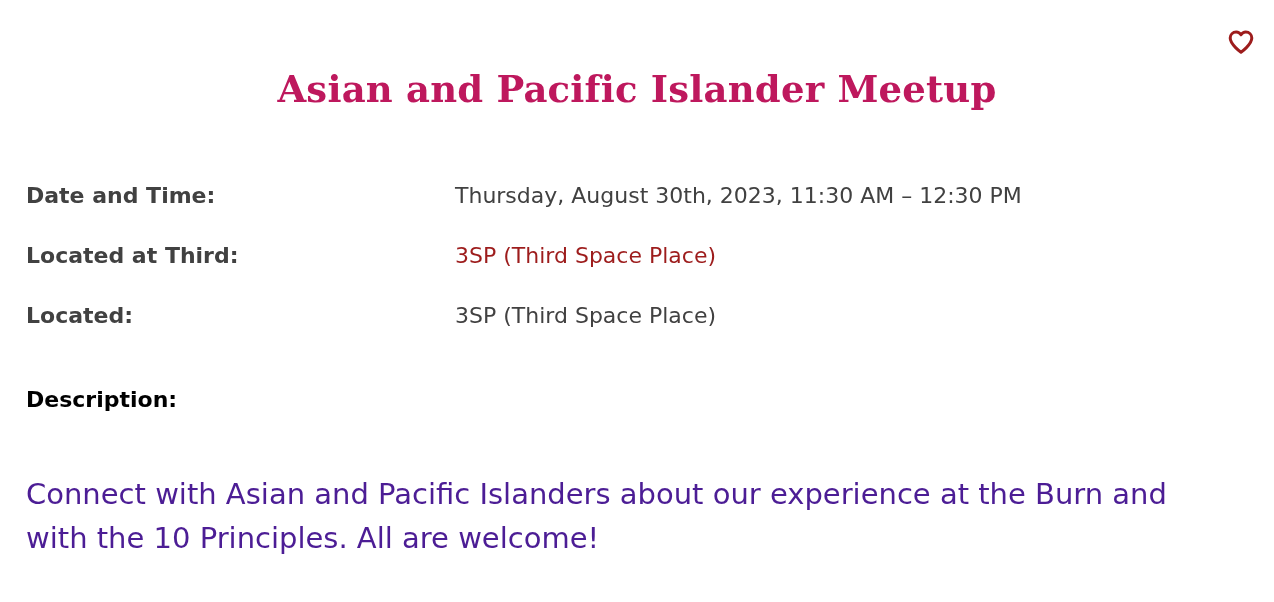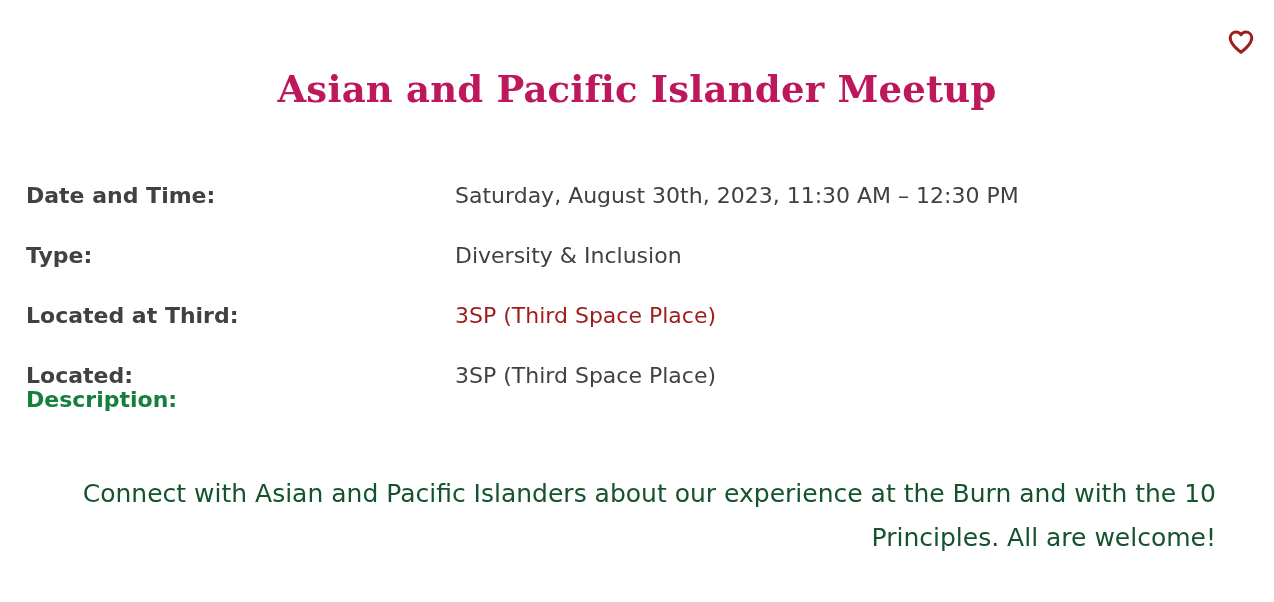--- a/index.html
+++ b/index.html
@@ -104,30 +104,29 @@
     position: absolute;
     top: 386px;
     left: 26px;
     width: 1190px;
   }
 
   .description-label {
     font-size: 22px;
     line-height: 28px;
     font-weight: 700;
-    color: #15803d;
+    color: #000000;
   }
 
   .description-text {
     margin-top: 58px;
-    font-size: 25px;
+    font-size: 29px;
     line-height: 44px;
     font-weight: 400;
-    color: #14532d;
-    text-align: right;
+    color: #4c1d95;
   }
 </style>
 </head>
 <body>
 
 <div class="page">
 
   <button class="favorite-btn" aria-label="favorite">
     <span>
       <svg width="26" height="24" viewBox="0 0 26 24" xmlns="http://www.w3.org/2000/svg">
@@ -135,27 +134,23 @@
       </svg>
     </span>
   </button>
 
   <h1 class="event-title">Asian and Pacific Islander Meetup</h1>
 
   <div class="details">
 
     <div class="detail-row">
       <div class="detail-label">Date and Time:</div>
-      <div class="detail-value">Saturday, August 30th, 2023, 11:30 AM – 12:30 PM</div>
+      <div class="detail-value">Thursday, August 30th, 2023, 11:30 AM – 12:30 PM</div>
     </div>
 
-    <div class="detail-row">
-      <div class="detail-label">Type:</div>
-      <div class="detail-value">Diversity &amp; Inclusion</div>
-    </div>
 
     <div class="detail-row">
       <div class="detail-label">Located at Third:</div>
       <a class="detail-value link" href="#">3SP (Third Space Place)</a>
     </div>
 
     <div class="detail-row">
       <div class="detail-label">Located:</div>
       <div class="detail-value">3SP (Third Space Place)</div>
     </div>

